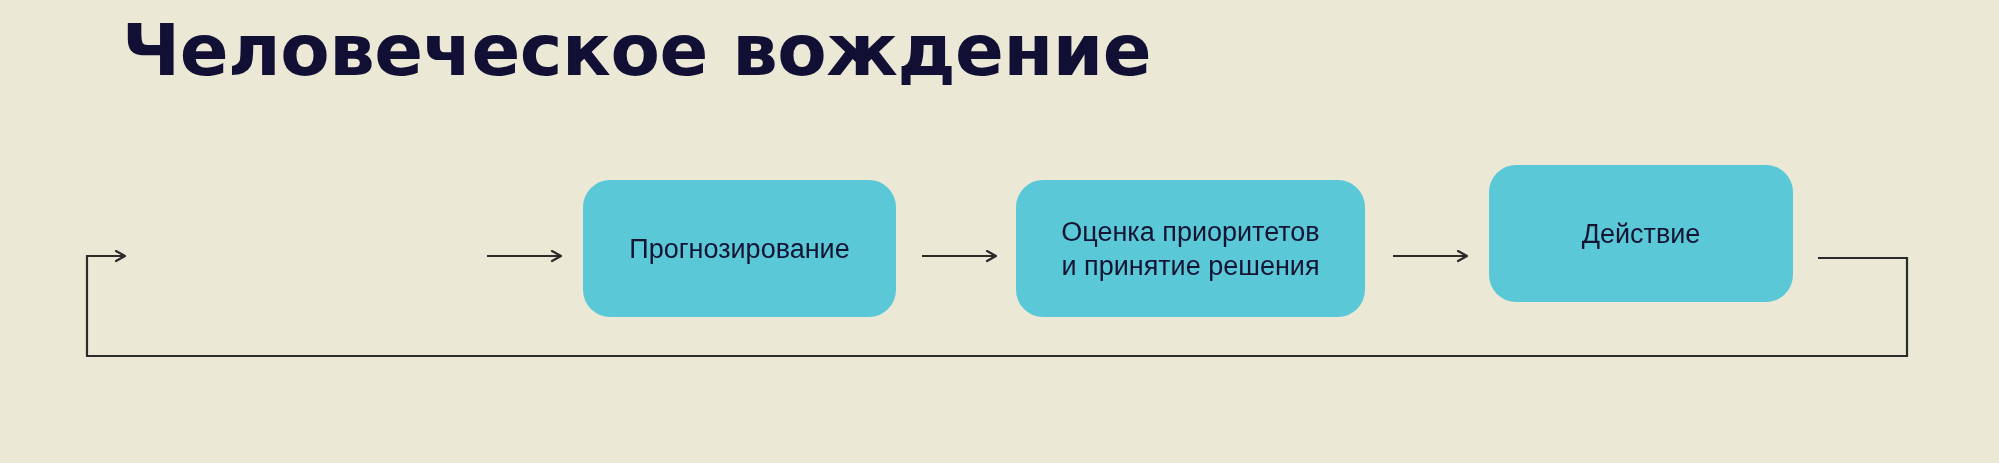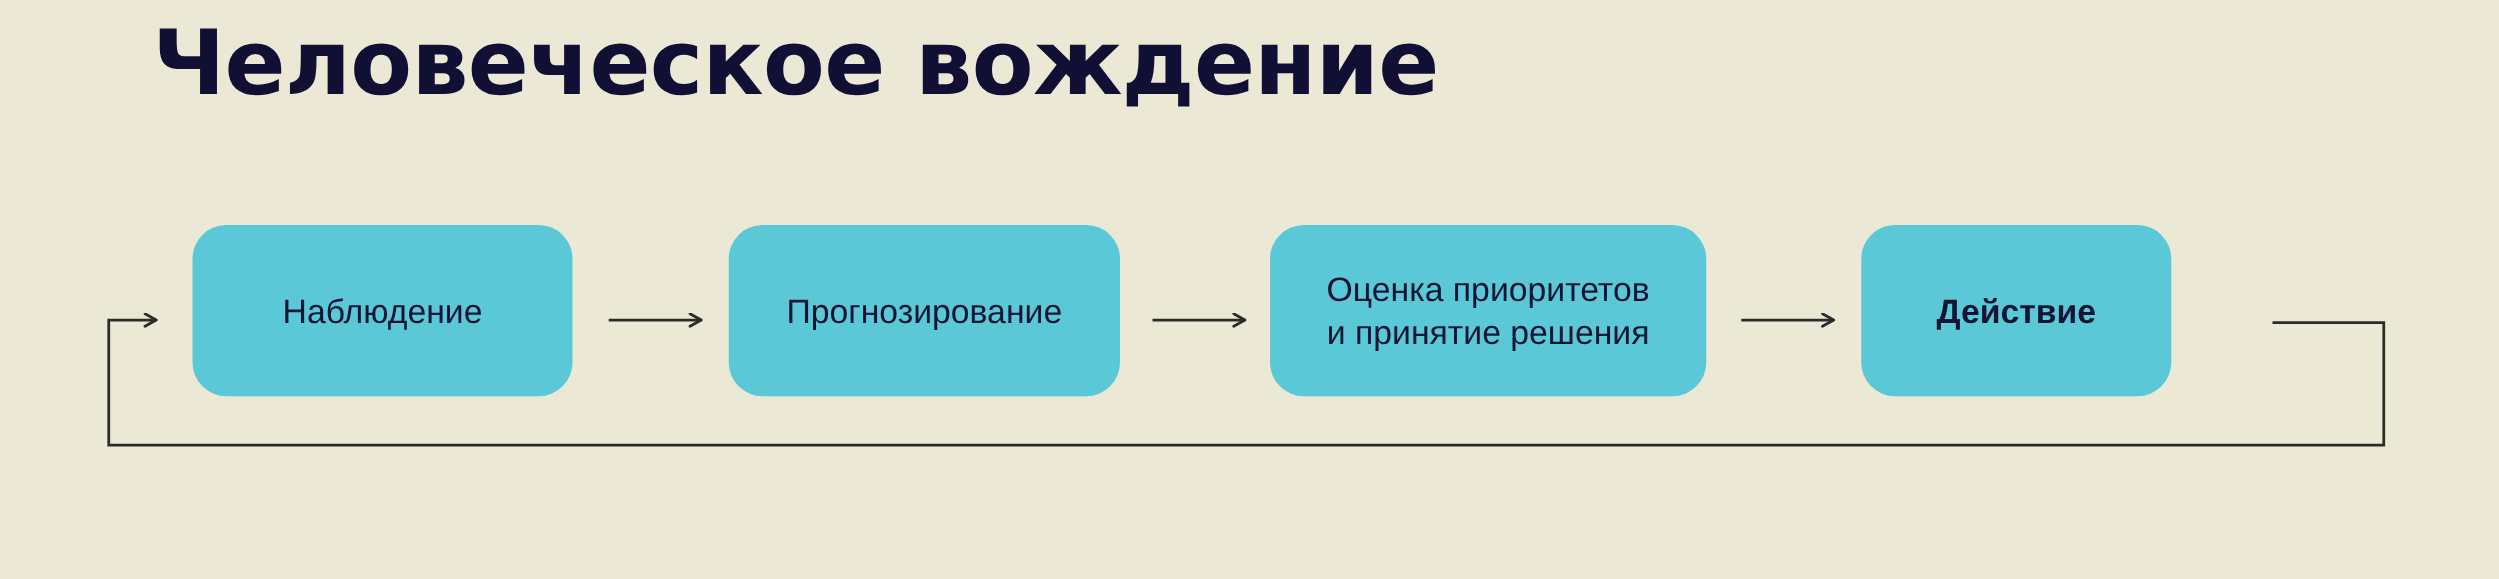--- a/index.html
+++ b/index.html
@@ -50,21 +50,21 @@
     font-family: "Liberation Sans", sans-serif;
     font-size: 27px;
     line-height: 34px;
     text-align: center;
     white-space: pre-line;
     padding: 0 10px;
   }
   #node-0 { left: 154px;  top: 180px; width: 304px; height: 137px; }
   #node-1 { left: 583px;  top: 180px; width: 313px; height: 137px; }
   #node-2 { left: 1016px; top: 180px; width: 349px; height: 137px; }
-  #node-3 { left: 1489px; top: 180px; width: 248px; height: 137px; font-weight: bold; }
+  #node-3 { left: 1489px; top: 165px; width: 304px; height: 137px; }
 
   
   #connectors {
     position: absolute;
     left: 0;
     top: 0;
     width: 1999px;
     height: 463px;
     pointer-events: none;
   }
@@ -93,23 +93,20 @@
 
     <g>
       <line x1="1393" y1="256" x2="1467" y2="256" stroke="#2b2b2b" stroke-width="2.2" marker-end="url(#vhead)"></line>
     </g>
 
     <g>
       <path d="M 1818 258 L 1907 258 L 1907 356 L 87 356 L 87 256 L 125 256" fill="none" stroke="#2b2b2b" stroke-width="2.2" stroke-linejoin="miter" stroke-linecap="butt" marker-end="url(#vhead)"></path>
     </g>
   </svg>
 
-  <div class="node" id="node-0">
-    <span class="node-label">Наблюдение</span>
-  </div>
 
   <div class="node" id="node-1">
     <span class="node-label">Прогнозирование</span>
   </div>
 
   <div class="node" id="node-2">
     <span class="node-label">Оценка приоритетов
 и принятие решения</span>
   </div>
 

